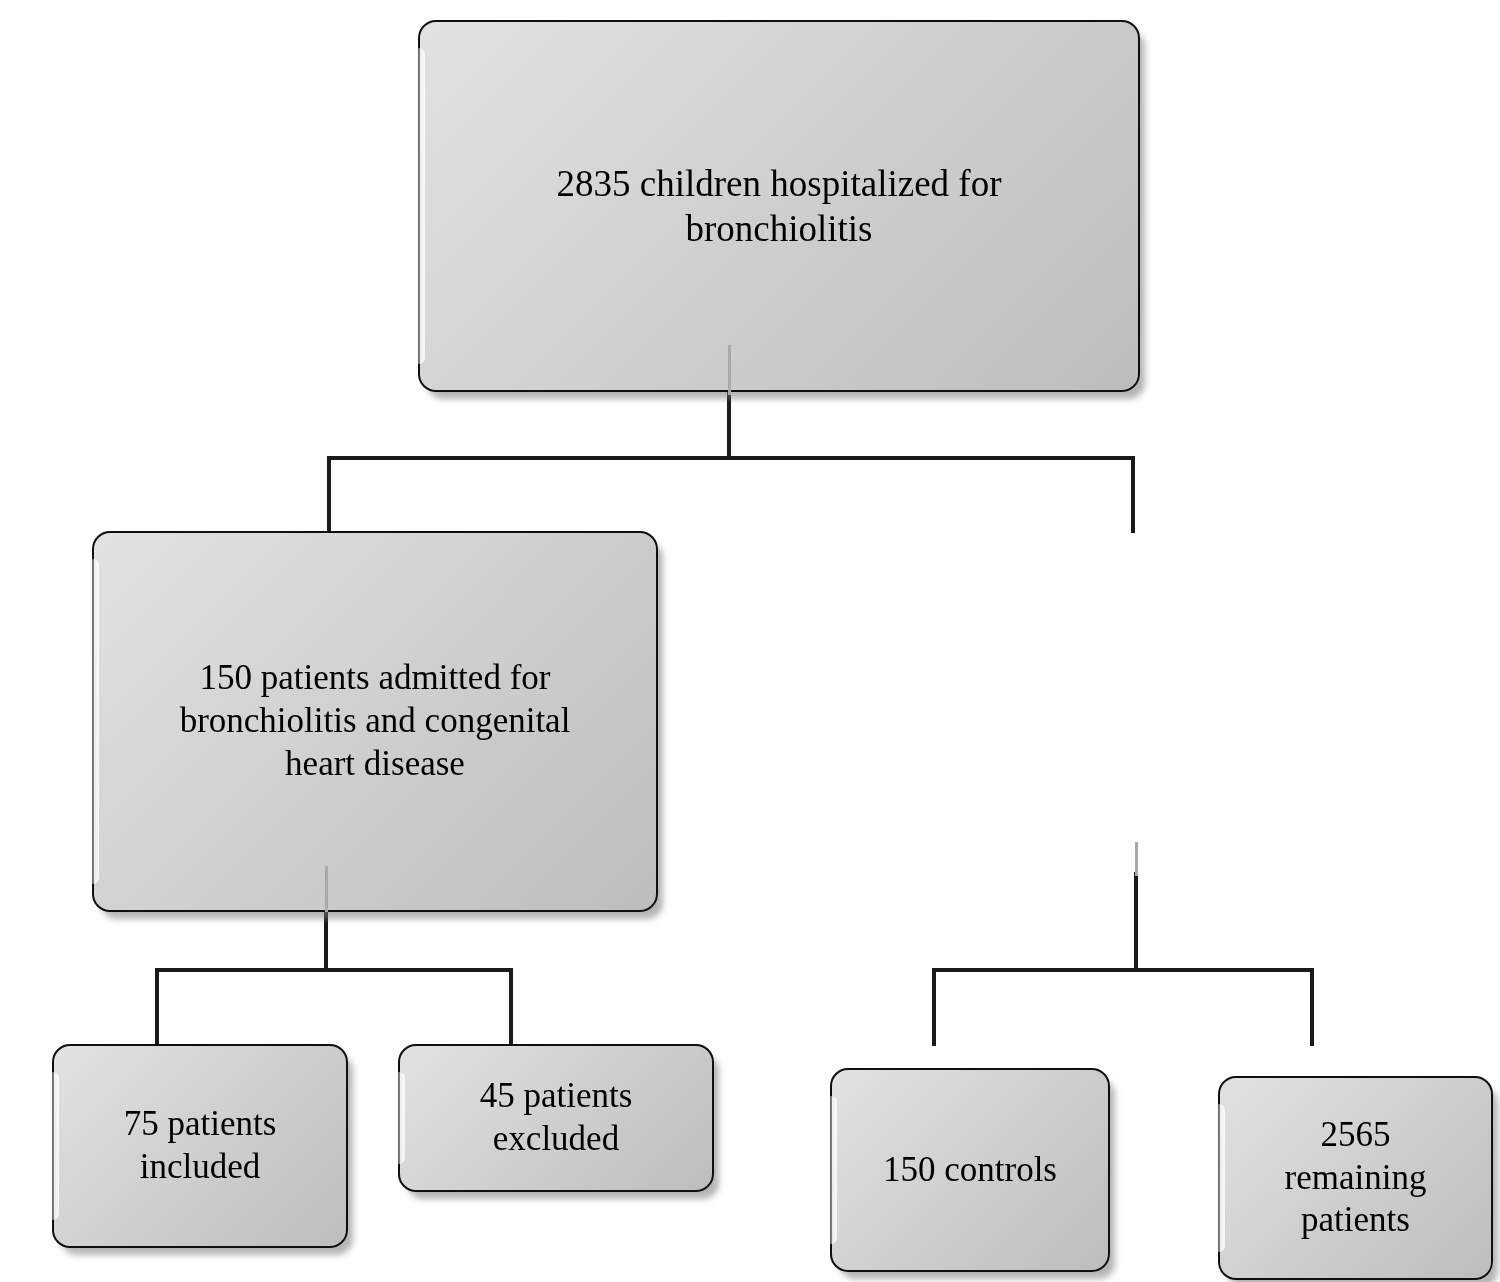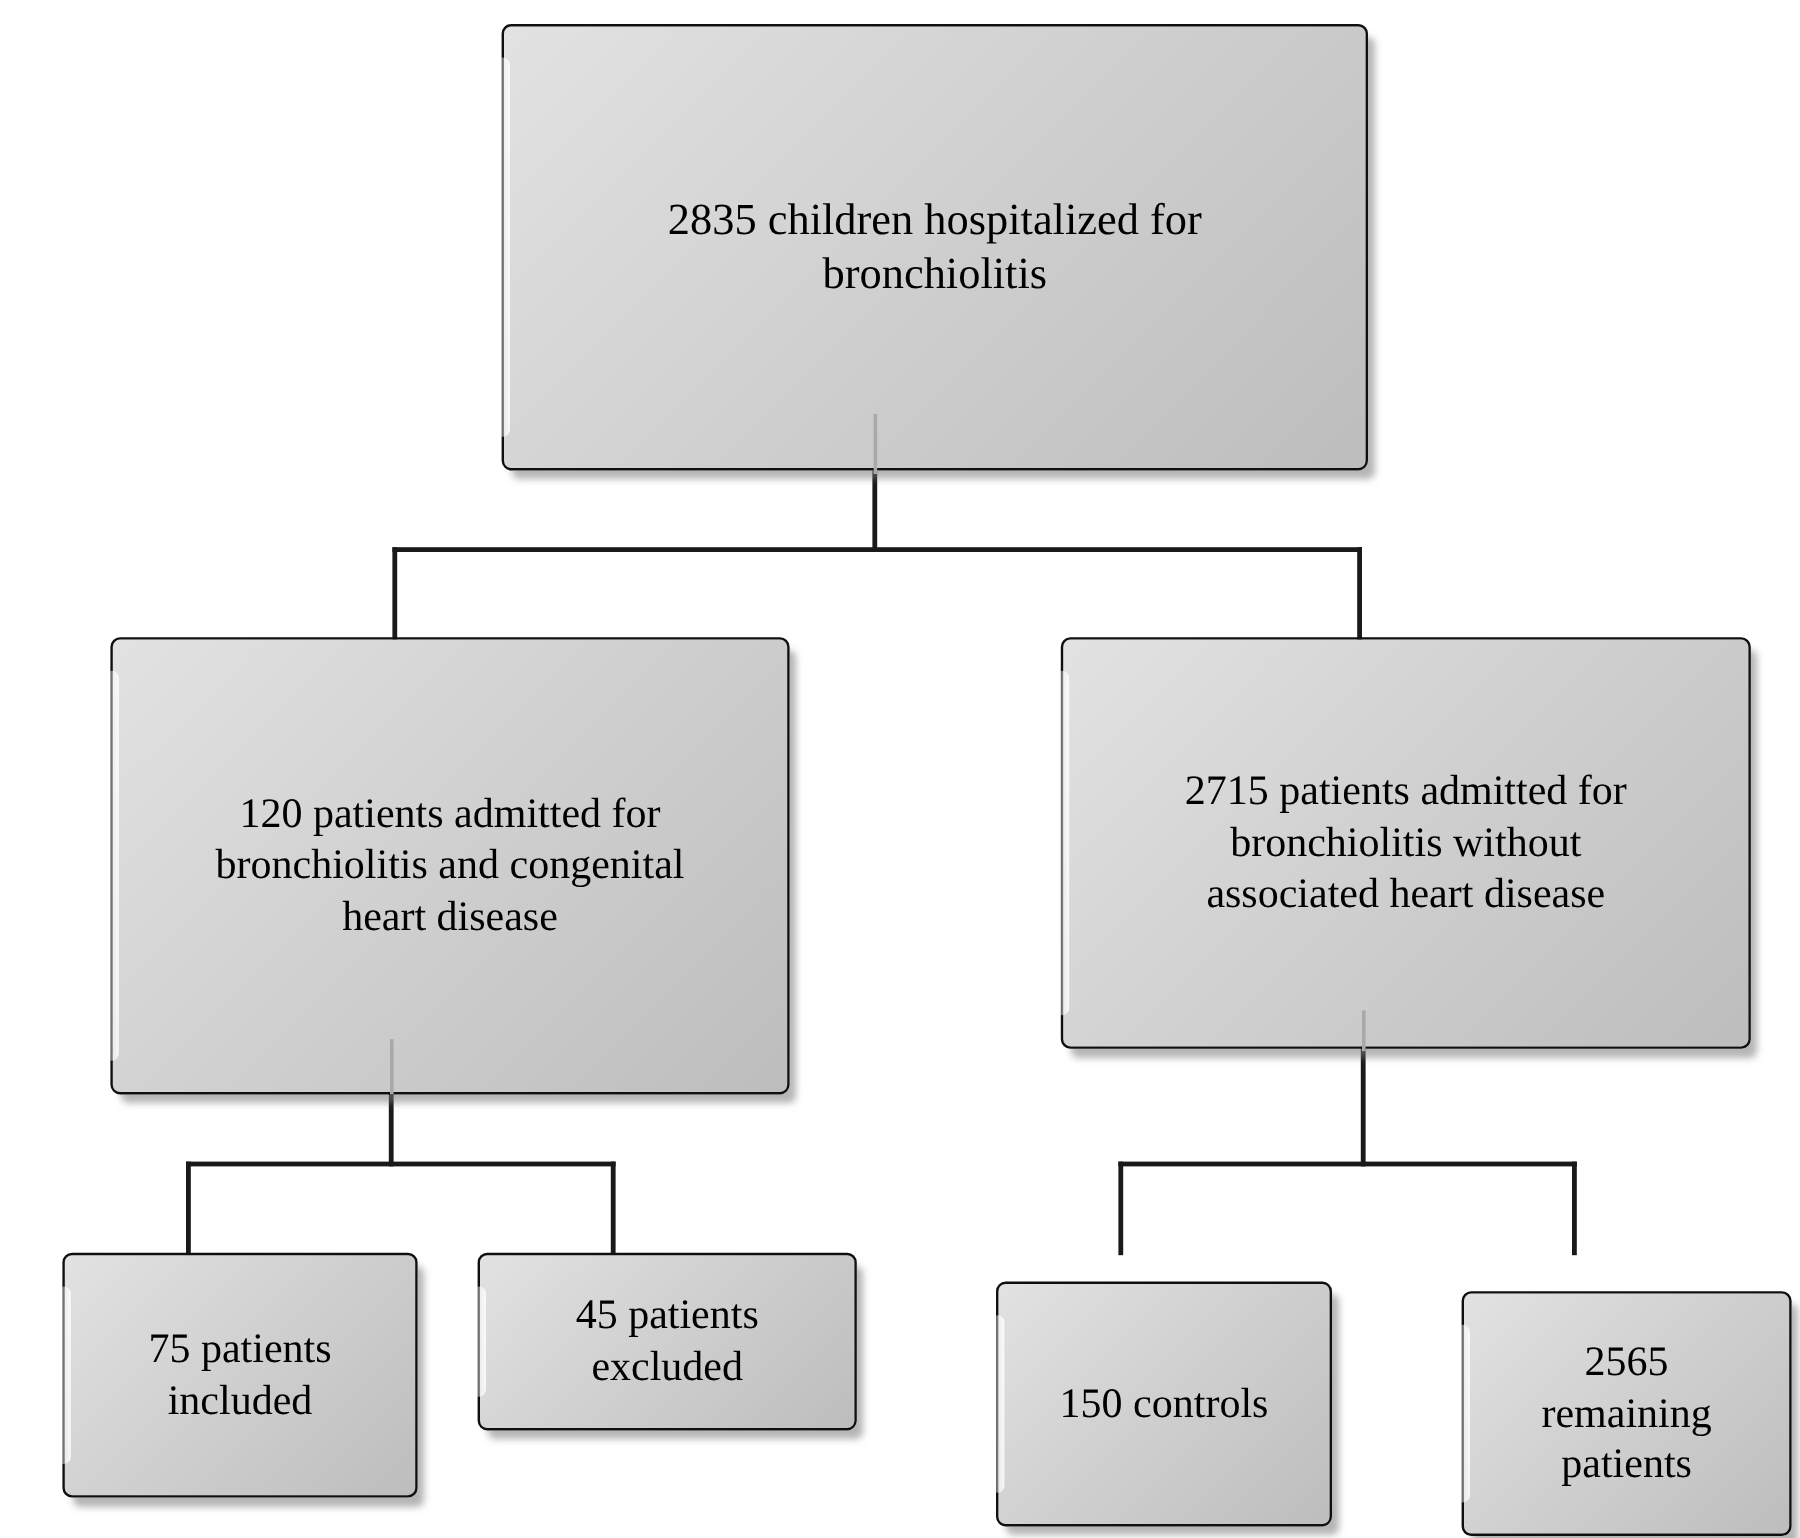--- a/index.html
+++ b/index.html
@@ -17,21 +17,21 @@
     height: 1282px;
     overflow: hidden;
     background: #ffffff;
   }
 
   
   .node {
     position: absolute;
     box-sizing: border-box;
     border: 2px solid #0f0f0f;
-    border-radius: 8px;
+    border-radius: 18px;
     background: linear-gradient(135deg, #e2e2e2 0%, #d2d2d2 42%, #c6c6c6 75%, #bdbdbd 100%);
     box-shadow: 7px 9px 6px -2px rgba(120,120,120,0.55);
     display: flex;
     align-items: center;
     justify-content: center;
     text-align: center;
     line-height: 1.22;
     padding: 6px 14px;
   }
   .node .label {
@@ -118,30 +118,25 @@
   <div class="conn hline" id="c3-bar"></div>
   <div class="conn vline" id="c3-left"></div>
   <div class="conn vline" id="c3-right"></div>
 
   <div class="node" id="n-root">
     <span class="label">2835 children hospitalized for
 bronchiolitis</span>
   </div>
 
   <div class="node" id="n-chd">
-    <span class="label">120 patients admitted for
+    <span class="label">150 patients admitted for
 bronchiolitis and congenital
 heart disease</span>
   </div>
 
-  <div class="node" id="n-nochd">
-    <span class="label">2715 patients admitted for
-bronchiolitis without
-associated heart disease</span>
-  </div>
 
   <div class="node" id="n-included">
     <span class="label">75 patients
 included</span>
   </div>
 
   <div class="node" id="n-excluded">
     <span class="label">45 patients
 excluded</span>
   </div>

